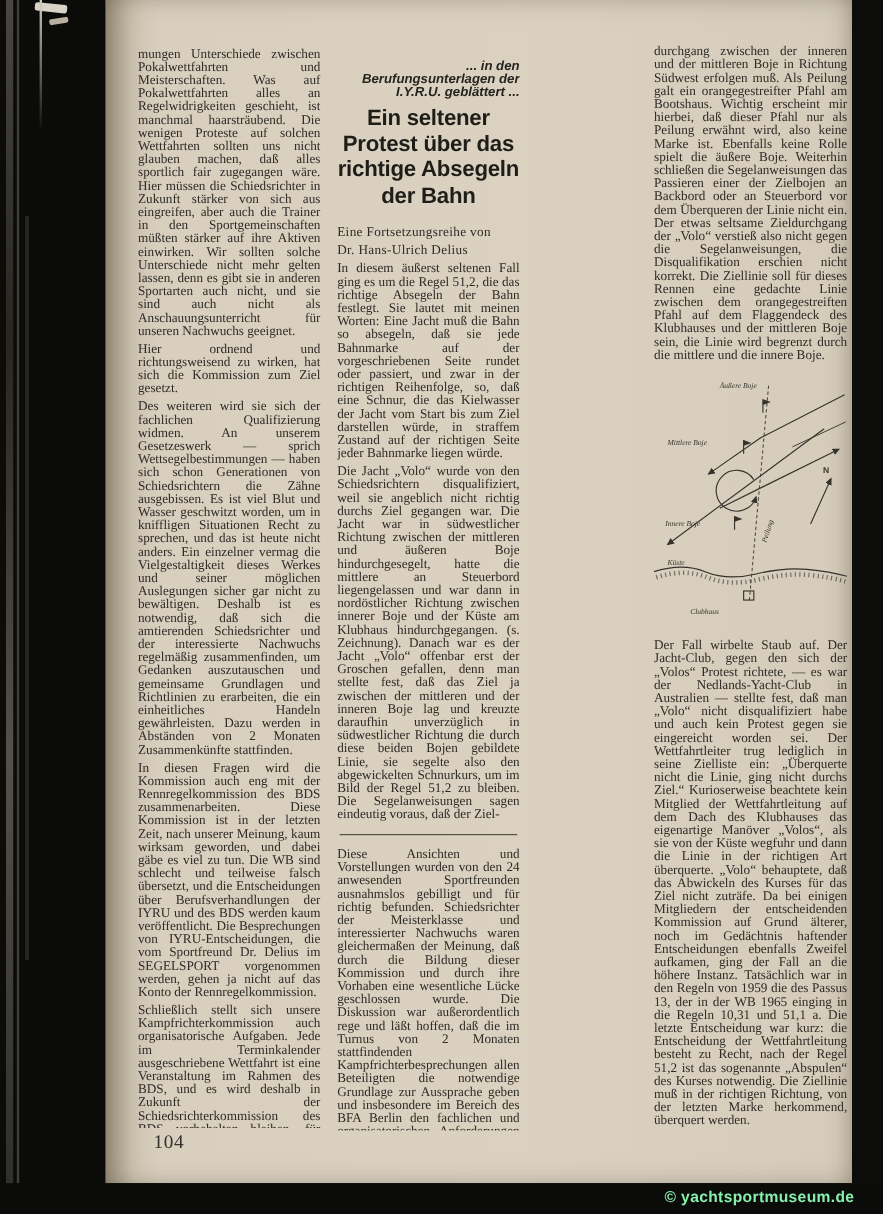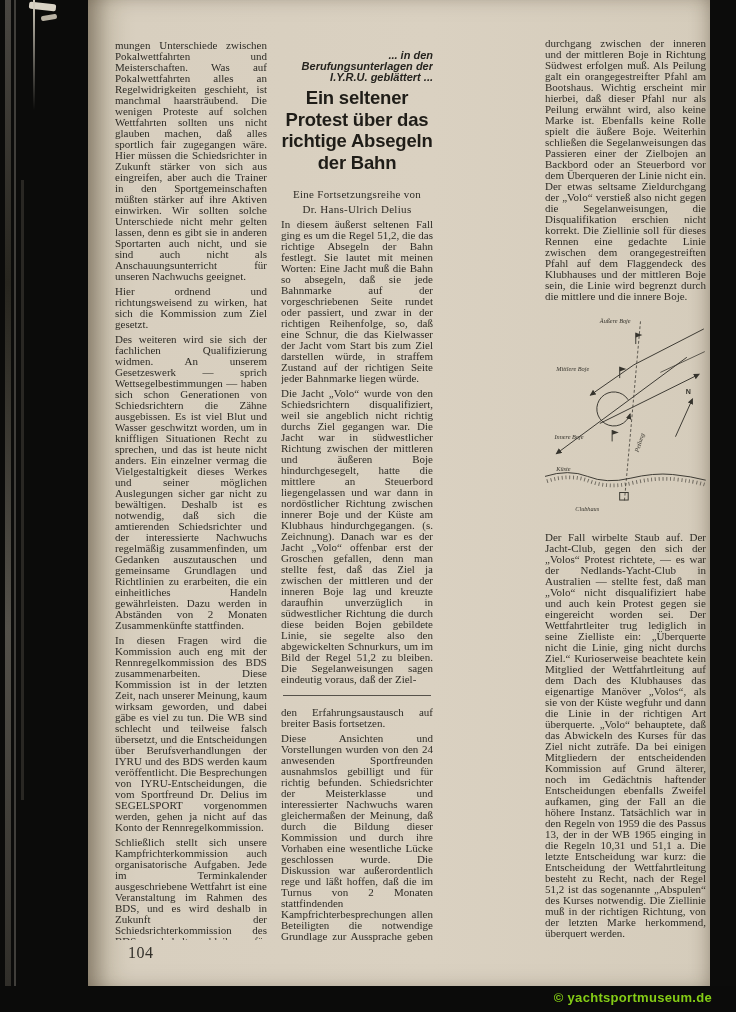--- a/index.html
+++ b/index.html
@@ -12,40 +12,40 @@
   .binding{position:absolute;left:0;top:0;width:88px;height:1012px;background:#0b0b0a;}
   .streak-a{position:absolute;left:5px;top:0;width:6px;height:1012px;
     background:linear-gradient(#4a4742,#28261f 28%,#54514a 62%,#2e2c27);}
   .streak-b{position:absolute;left:14px;top:0;width:2px;height:1012px;background:#6d6a62;opacity:.55;}
   .streak-c{position:absolute;left:21px;top:180px;width:3px;height:620px;background:#4d4a43;opacity:.45;}
   .mark-1{position:absolute;left:29px;top:3px;width:27px;height:7px;background:#d9d3c5;transform:rotate(6deg);border-radius:2px;}
   .mark-2{position:absolute;left:41px;top:15px;width:16px;height:5px;background:#b8b1a2;transform:rotate(-9deg);border-radius:2px;}
   .mark-3{position:absolute;left:33px;top:0;width:2px;height:110px;background:linear-gradient(#cfc9bb,rgba(0,0,0,0));}
   .rightbar{position:absolute;left:710px;top:0;width:26px;height:1012px;background:#0c0c0b;}
   .bottombar{position:absolute;left:0;top:986px;width:736px;height:26px;background:#0b0b0a;}
-  .watermark{position:absolute;right:24px;top:4px;color:#84cc16;
+  .watermark{position:absolute;right:24px;top:4px;color:#86efac;
     font:bold 13px "Liberation Sans",sans-serif;letter-spacing:.3px;}
 
   
   .page{position:absolute;left:88px;top:0;width:622px;height:986px;
     background:linear-gradient(90deg,#c2b8a6 0,#d3cab8 22px,#d8cfbf 48px,#dad1c1 55%,#d5ccbb 100%);
     box-shadow:inset 20px 0 30px -14px rgba(45,33,14,.5), inset -12px 0 20px -12px rgba(45,33,14,.4);
     overflow:hidden;color:#2e2c26;
   }
   .col{position:absolute;text-align:justify;}
   .col p{margin:0 0 4px 0;font-size:11px;line-height:11px;}
   #col1{left:27px;top:40px;width:152px;height:900px;overflow:hidden;}
   #col2{left:193px;top:50px;width:152px;height:892px;overflow:hidden;}
   #col3{left:457px;top:38px;width:161px;height:906px;overflow:hidden;}
 
   .kicker{font:bold italic 9px/11.5px "Liberation Sans",sans-serif;color:#26241f;
     text-align:right;margin:0 0 14px 0;}
   .headline{font:bold 18.5px/21.5px "Liberation Sans",sans-serif;letter-spacing:-.2px;
     color:#1f1d18;text-align:center;margin:0 0 16px 0;}
-  .byline{font-size:9px;line-height:12px;text-align:center;margin:0 0 3px 0;letter-spacing:.3px;}
+  .byline{font-size:9px;line-height:12px;text-align:left;margin:0 0 3px 0;letter-spacing:.3px;}
   .byline-gap{margin-bottom:14px;}
   .rule{border:0;border-top:1px solid #55514a;margin:10px 2px 11px 2px;}
 
   .diagram{margin:8px 0 10px 0;}
   .diagram svg text{font:italic 6.6px "Liberation Serif",serif;fill:#35332c;}
   .diagram svg .north{font:bold 7.5px "Liberation Sans",sans-serif;font-style:normal;}
 
   .pagenum{position:absolute;left:40px;top:944px;font-size:16px;color:#33312b;letter-spacing:.5px;}
 </style>
 </head>
@@ -74,21 +74,20 @@
     </div>
 
     <div class="col" id="col2">
       <p class="kicker">... in den Berufungsunterlagen der I.Y.R.U. geblättert ...</p>
       <h1 class="headline">Ein seltener Protest über das richtige Absegeln der Bahn</h1>
       <p class="byline">Eine Fortsetzungsreihe von</p>
       <p class="byline byline-gap">Dr. Hans-Ulrich Delius</p>
       <p>In diesem äußerst seltenen Fall ging es um die Regel 51,2, die das richtige Absegeln der Bahn festlegt. Sie lautet mit meinen Worten: Eine Jacht muß die Bahn so absegeln, daß sie jede Bahnmarke auf der vorgeschriebenen Seite rundet oder passiert, und zwar in der richtigen Reihenfolge, so, daß eine Schnur, die das Kielwasser der Jacht vom Start bis zum Ziel darstellen würde, in straffem Zustand auf der richtigen Seite jeder Bahnmarke liegen würde.</p>
       <p>Die Jacht „Volo“ wurde von den Schiedsrichtern disqualifiziert, weil sie angeblich nicht richtig durchs Ziel gegangen war. Die Jacht war in südwestlicher Richtung zwischen der mittleren und äußeren Boje hindurchgesegelt, hatte die mittlere an Steuerbord liegengelassen und war dann in nordöstlicher Richtung zwischen innerer Boje und der Küste am Klubhaus hindurchgegangen. (s. Zeichnung). Danach war es der Jacht „Volo“ offenbar erst der Groschen gefallen, denn man stellte fest, daß das Ziel ja zwischen der mittleren und der inneren Boje lag und kreuzte daraufhin unverzüglich in südwestlicher Richtung die durch diese beiden Bojen gebildete Linie, sie segelte also den abgewickelten Schnurkurs, um im Bild der Regel 51,2 zu bleiben. Die Segelanweisungen sagen eindeutig voraus, daß der Ziel-</p>
       <hr class="rule">
-      <p>den Erfahrungsaustausch auf breiter Basis fortsetzen.</p>
       <p>Diese Ansichten und Vorstellungen wurden von den 24 anwesenden Sportfreunden ausnahmslos gebilligt und für richtig befunden. Schiedsrichter der Meisterklasse und interessierter Nachwuchs waren gleichermaßen der Meinung, daß durch die Bildung dieser Kommission und durch ihre Vorhaben eine wesentliche Lücke geschlossen wurde. Die Diskussion war außerordentlich rege und läßt hoffen, daß die im Turnus von 2 Monaten stattfindenden Kampfrichterbesprechungen allen Beteiligten die notwendige Grundlage zur Aussprache geben und insbesondere im Bereich des BFA Berlin den fachlichen und organisatorischen Anforderungen besser genügen wird als zuvor.</p>
     </div>
 
     <div class="col" id="col3">
       <p>durchgang zwischen der inneren und der mittleren Boje in Richtung Südwest erfolgen muß. Als Peilung galt ein orangegestreifter Pfahl am Bootshaus. Wichtig erscheint mir hierbei, daß dieser Pfahl nur als Peilung erwähnt wird, also keine Marke ist. Ebenfalls keine Rolle spielt die äußere Boje. Weiterhin schließen die Segelanweisungen das Passieren einer der Zielbojen an Backbord oder an Steuerbord vor dem Überqueren der Linie nicht ein. Der etwas seltsame Zieldurchgang der „Volo“ verstieß also nicht gegen die Segelanweisungen, die Disqualifikation erschien nicht korrekt. Die Ziellinie soll für dieses Rennen eine gedachte Linie zwischen dem orangegestreiften Pfahl auf dem Flaggendeck des Klubhauses und der mittleren Boje sein, die Linie wird begrenzt durch die mittlere und die innere Boje.</p>
 
       <div class="diagram">
         <svg width="161" height="208" viewBox="0 0 170 220" preserveAspectRatio="xMinYMin meet">
           <defs>
             <marker id="arw" markerWidth="7" markerHeight="7" refX="5.5" refY="3" orient="auto">

